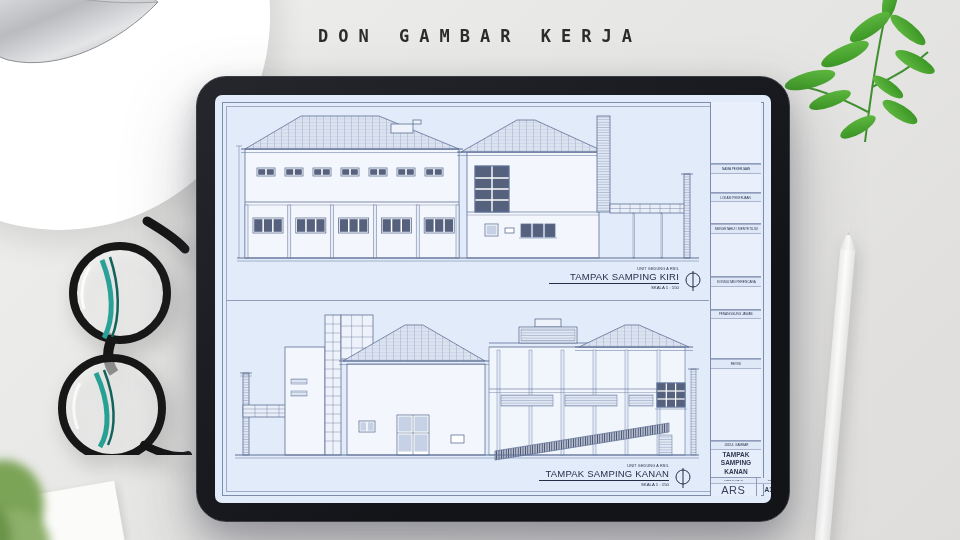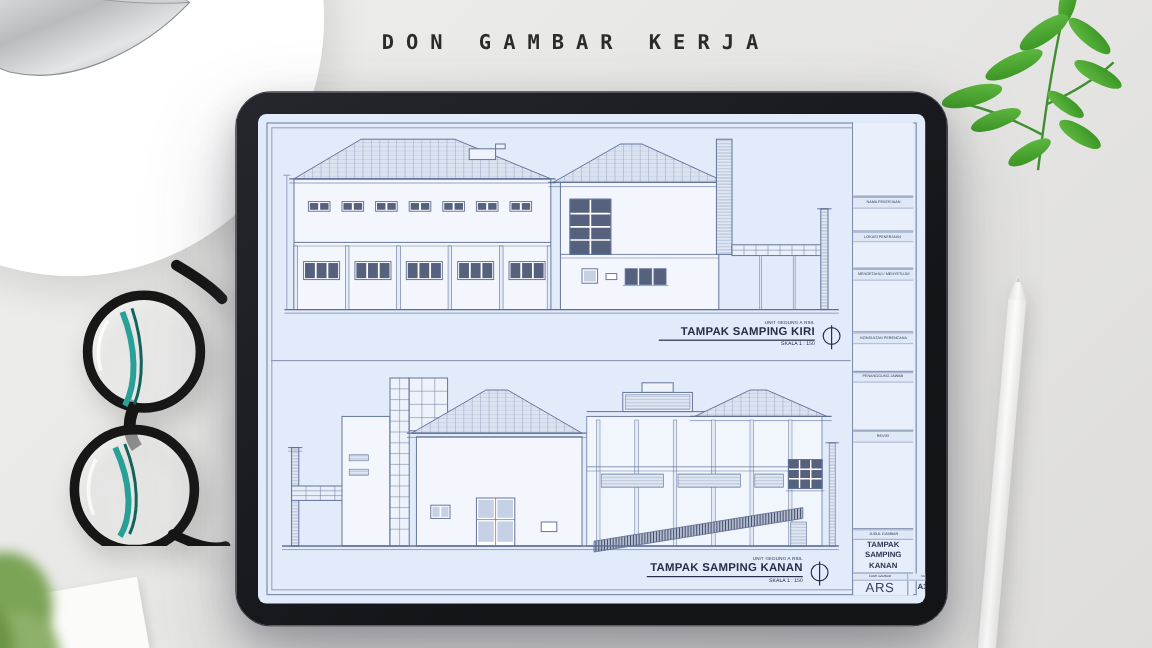--- a/index.html
+++ b/index.html
@@ -49,21 +49,21 @@
     position:absolute;left:18px;top:18px;width:556px;height:408px;border-radius:7px;
     background:#e2ebf9;overflow:hidden;
   }
   .frame-outer{position:absolute;left:7px;top:7px;right:7px;bottom:7px;border:1px solid #7f8dac;}
   .frame-inner{position:absolute;left:11px;top:11px;right:11px;bottom:11px;border:1px solid #9dabc6;}
   .mid-divider{position:absolute;left:11px;top:205px;width:483px;height:0;border-top:1px solid #8e9cba;}
   .dw{position:absolute;}
   
   .dw-label{position:absolute;width:130px;text-align:right;color:#252f49;}
   .dw-unit{font-size:6px;transform:scale(.62);transform-origin:right center;white-space:nowrap;letter-spacing:.3px;}
-  .dw-title{font-size:9.5px;font-weight:bold;letter-spacing:.2px;border-bottom:1.3px solid #252f49;padding-bottom:1px;margin-top:-1px;white-space:nowrap;}
+  .dw-title{font-size:9.5px;font-weight:normal;letter-spacing:.2px;border-bottom:1.3px solid #252f49;padding-bottom:1px;margin-top:-1px;white-space:nowrap;}
   .dw-scale{font-size:6px;transform:scale(.72);transform-origin:right top;margin-top:1px;white-space:nowrap;}
   .dw-sym{position:absolute;right:-24px;top:4px;}
   
   .titleblock{
     position:absolute;left:495px;top:7px;bottom:7px;width:50px;
     border-left:1px solid #7f8dac;background:#e6eefb;
     display:flex;flex-direction:column;color:#2e3850;
   }
   .tb-sec{border-bottom:1px solid #8e9cba;position:relative;}
   .tb-label{

